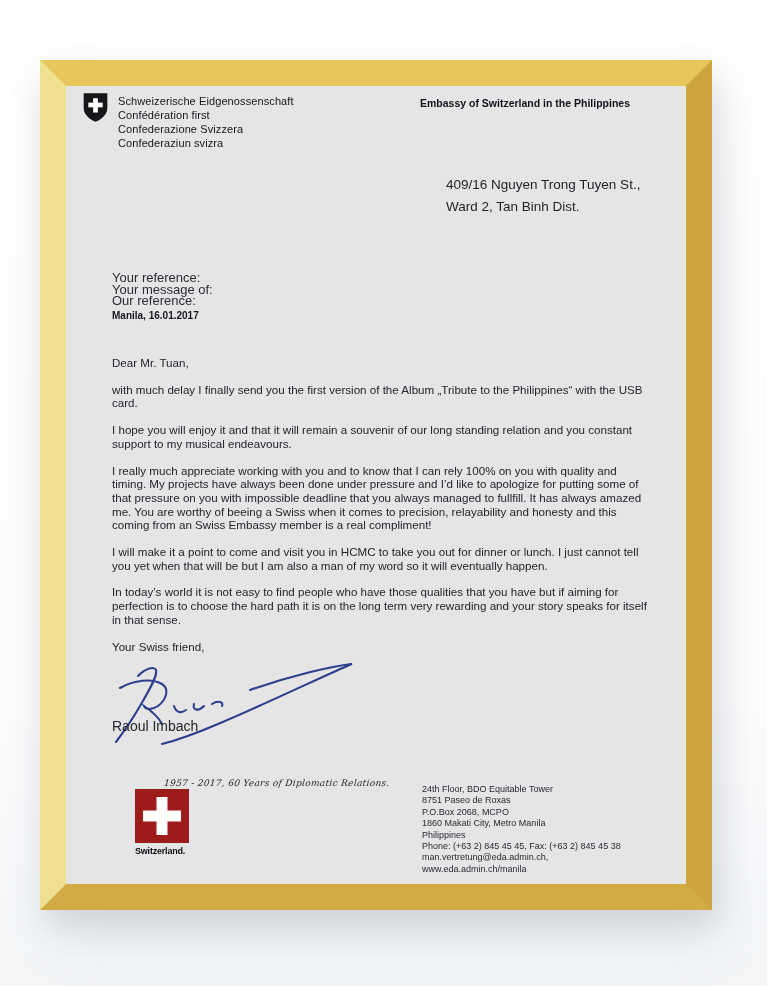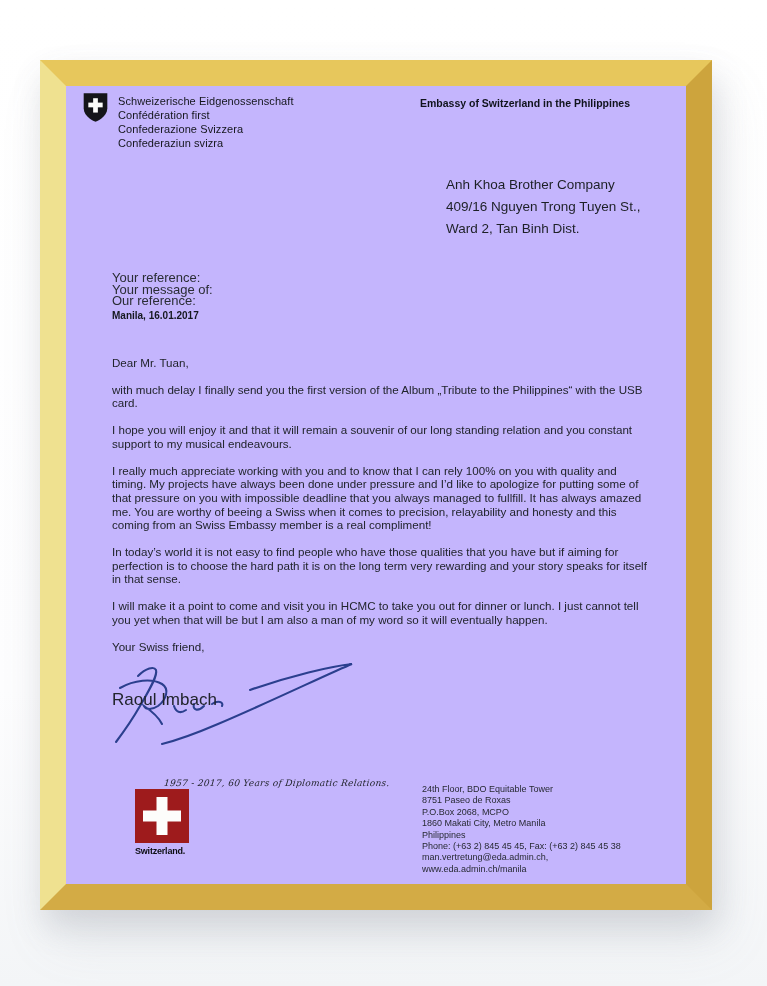--- a/index.html
+++ b/index.html
@@ -11,21 +11,21 @@
   }
   .frame{
     position:absolute;left:40px;top:60px;width:672px;height:850px;
     box-sizing:border-box;
     border:26px solid;
     border-color:#e7c75c #cda43d #d3ab45 #efe190;
     background:#fdfdfb;
     box-shadow:4px 16px 30px rgba(110,115,130,.20), 12px 30px 50px rgba(140,145,160,.12),
                inset 0 0 0 2px #a9831f, inset 0 0 0 3px #c79a33;
   }
-  .paper{position:relative;width:100%;height:100%;background:#c4b5fd;}
+  .paper{position:relative;width:100%;height:100%;background:#e5e5e5;}
 
   
   .coa{position:absolute;left:16px;top:6px;display:flex;gap:9px;}
   .coa svg{display:block;}
   .coa-lines{font-size:11px;line-height:14px;letter-spacing:.1px;color:#14161c;padding-top:2px;}
   .embassy-title{position:absolute;left:354px;top:11px;font-size:10.5px;font-weight:bold;color:#10131c;}
 
   
   .recipient{position:absolute;left:380px;top:88px;font-size:13.5px;line-height:22px;color:#1d2026;}
 
@@ -34,21 +34,21 @@
   .dateline{position:absolute;left:46px;top:224px;font-size:10px;font-weight:bold;color:#15181f;}
 
   
   .body-block{position:absolute;left:46px;top:270px;width:538px;font-size:11.6px;line-height:13.7px;color:#21242c;}
   .body-block p{margin:0 0 13px 0;}
   .salutation{margin-bottom:14px;}
   .closing{margin-top:1px;}
 
   .sig-wrap{position:relative;height:72px;}
   .sig-svg{position:absolute;left:-12px;top:-8px;}
-  .signatory{position:absolute;left:0;top:27px;font-size:17px;color:#21242c;text-align:right;}
+  .signatory{position:absolute;left:0;top:54px;font-size:14px;color:#21242c;text-align:right;}
 
   
   .anniversary{position:absolute;left:98px;top:692px;font-size:9px;font-style:italic;color:#23252e;
     font-family:"DejaVu Serif", serif;transform:skewX(-6deg);letter-spacing:.3px;}
   .flag-logo{position:absolute;left:40px;top:703px;width:56px;text-align:left;margin-left:29px;}
   .flag-logo svg{display:block;}
   .switzerland-label{font-size:9px;font-weight:bold;color:#0c0e13;margin-top:3px;letter-spacing:-.2px;}
   .wordmark{position:absolute;left:105px;top:706px;font-size:35px;font-weight:bold;letter-spacing:-1.5px;
     color:#0b0d12;text-shadow:.6px 0 0 #0b0d12;}
   .embassy-address{position:absolute;left:356px;top:698px;font-size:9px;line-height:11.4px;color:#272a33;}
@@ -70,39 +70,38 @@
       <div class="coa-lines">
         <div>Schweizerische Eidgenossenschaft</div>
         <div>Confédération first</div>
         <div>Confederazione Svizzera</div>
         <div>Confederaziun svizra</div>
       </div>
     </div>
     <div class="embassy-title">Embassy of Switzerland in the Philippines</div>
 
     <div class="recipient">
-      <div>Anh Khoa Brother Company</div>
       <div>409/16 Nguyen Trong Tuyen St.,</div>
       <div>Ward 2, Tan Binh Dist.</div>
     </div>
 
     <div class="refs">
       <div>Your reference:</div>
       <div>Your message of:</div>
       <div>Our reference:</div>
     </div>
     <div class="dateline">Manila, 16.01.2017</div>
 
     <div class="body-block">
       <p class="salutation">Dear Mr. Tuan,</p>
       <p>with much delay I finally send you the first version of the Album „Tribute to the Philippines“ with the USB card.</p>
       <p>I hope you will enjoy it and that it will remain a souvenir of our long standing relation and you constant support to my musical endeavours.</p>
       <p>I really much appreciate working with you and to know that I can rely 100% on you with quality and timing. My projects have always been done under pressure and I’d like to apologize for putting some of that pressure on you with impossible deadline that you always managed to fullfill. It has always amazed me. You are worthy of beeing a Swiss when it comes to precision, relayability and honesty and this coming from an Swiss Embassy member is a real compliment!</p>
+      <p>I will make it a point to come and visit you in HCMC to take you out for dinner or lunch. I just cannot tell you yet when that will be but I am also a man of my word so it will eventually happen.</p>
       <p>In today’s world it is not easy to find people who have those qualities that you have but if aiming for perfection is to choose the hard path it is on the long term very rewarding and your story speaks for itself in that sense.</p>
-      <p>I will make it a point to come and visit you in HCMC to take you out for dinner or lunch. I just cannot tell you yet when that will be but I am also a man of my word so it will eventually happen.</p>
       <p class="closing">Your Swiss friend,</p>
 
       <div class="sig-wrap">
         <svg class="sig-svg" width="280" height="90" viewBox="0 0 280 90">
           <g fill="none" stroke="#2b3f8e" stroke-width="2.1" stroke-linecap="round">
             <path d="M38,18 C46,10 54,8 56,12 C58,18 48,34 40,48 C32,62 22,76 16,84"></path>
             <path d="M20,30 C34,22 52,20 62,26 C70,31 66,42 58,48 C52,52 46,52 44,48 C50,52 58,58 62,66"></path>
             <path d="M74,48 C76,54 80,56 86,52 M94,46 C92,52 98,54 104,48 M112,46 C118,42 124,44 122,48"></path>
             <path d="M150,32 C190,18 232,8 252,6 C232,14 170,44 118,66 C90,78 70,84 62,86"></path>
           </g>

